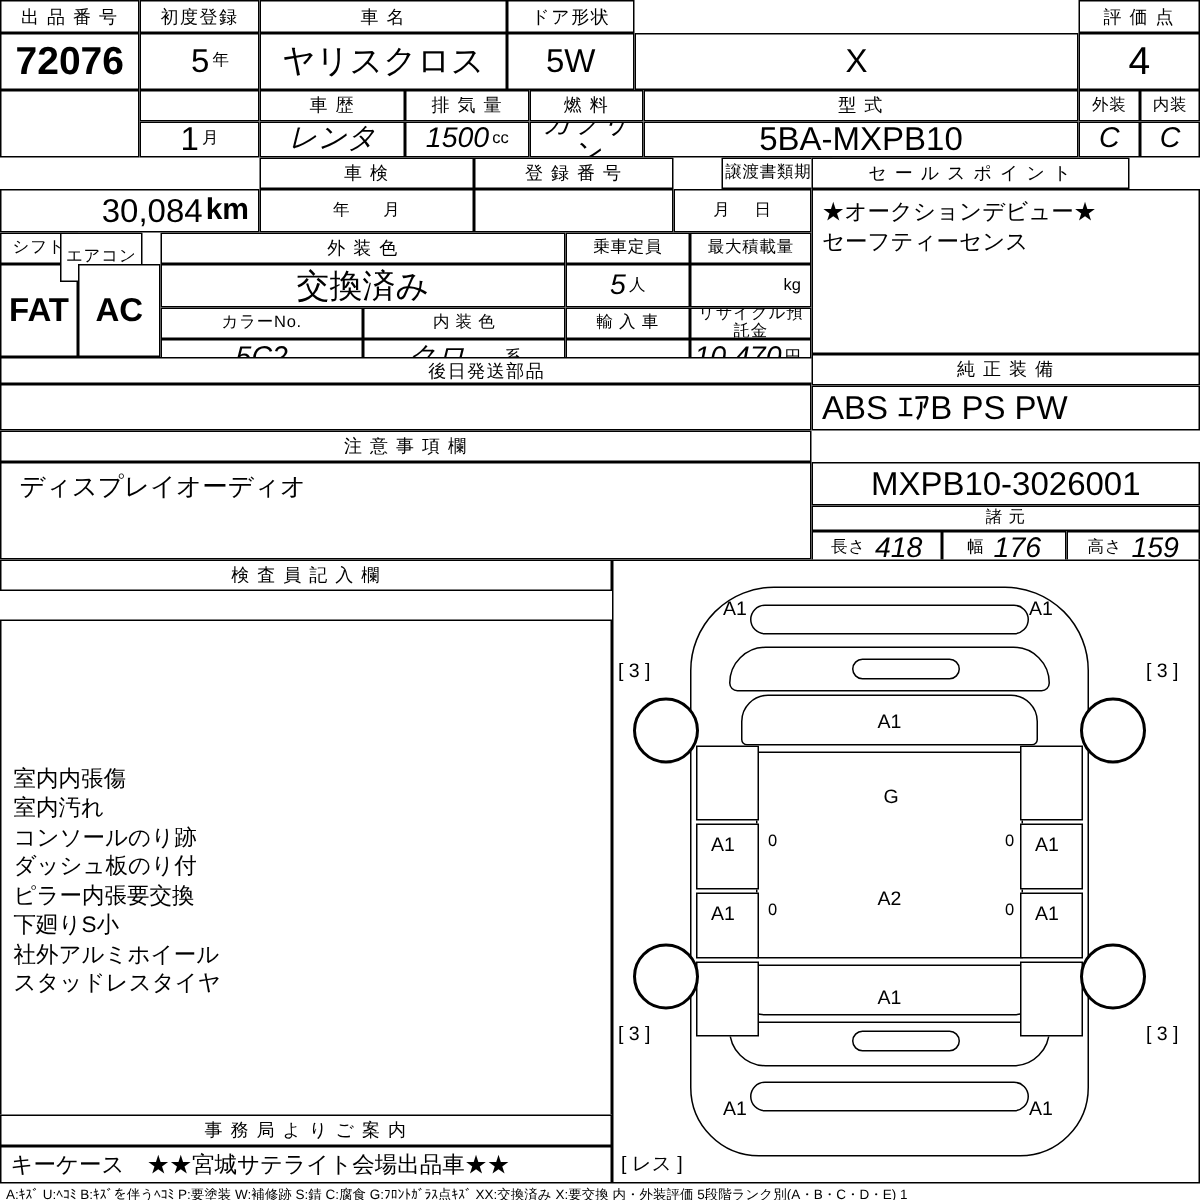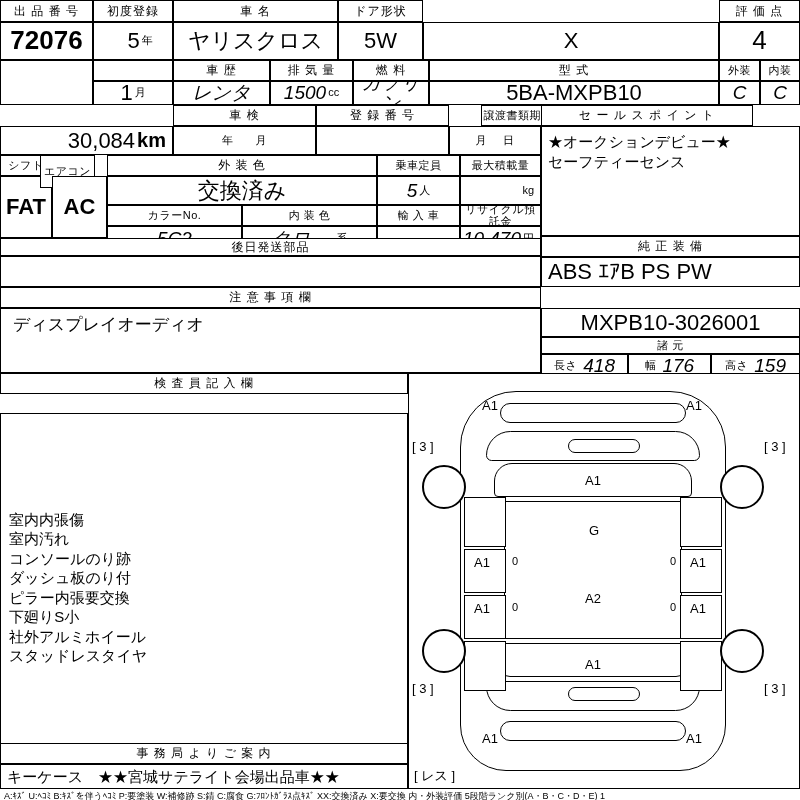--- a/index.html
+++ b/index.html
@@ -194,21 +194,21 @@
 
   <div class="c lbl-sm" style="left:377px;top:205px;width:83px;height:21px;">輸 入 車</div>
   <div class="c val-md" style="left:377px;top:226px;width:83px;height:26px;"></div>
 
   <div class="c lbl-sm" style="left:460px;top:205px;width:81px;height:21px;">リサイクル預託金</div>
   <div class="c right" style="left:460px;top:226px;width:81px;height:26px;">
     <span class="val-md">10,470</span>
     <span class="unit">円</span>
   </div>
 
-  <div class="c lbl" style="left:0;top:238px;width:541px;height:18px;">後日発送部品</div>
+  <div class="c lbl" style="left:0;top:238px;width:649px;height:18px;">後日発送部品</div>
   <div class="c left val-md" style="left:0;top:256px;width:541px;height:31px;"></div>
 
   <div class="c lbl" style="left:541px;top:236px;width:259px;height:21px;">純 正 装 備</div>
   <div class="c left val-lg" style="left:541px;top:257px;width:259px;height:30px;">ABS ｴｱB PS PW</div>
 
   <div class="c lbl" style="left:0;top:287px;width:541px;height:21px;">注 意 事 項 欄</div>
   <div class="c left" style="left:0;top:308px;width:541px;height:65px;align-items:flex-start;">
     <span class="multiline" style="font-size:17px;padding-top:5px;">ディスプレイオーディオ</span>
   </div>
 

